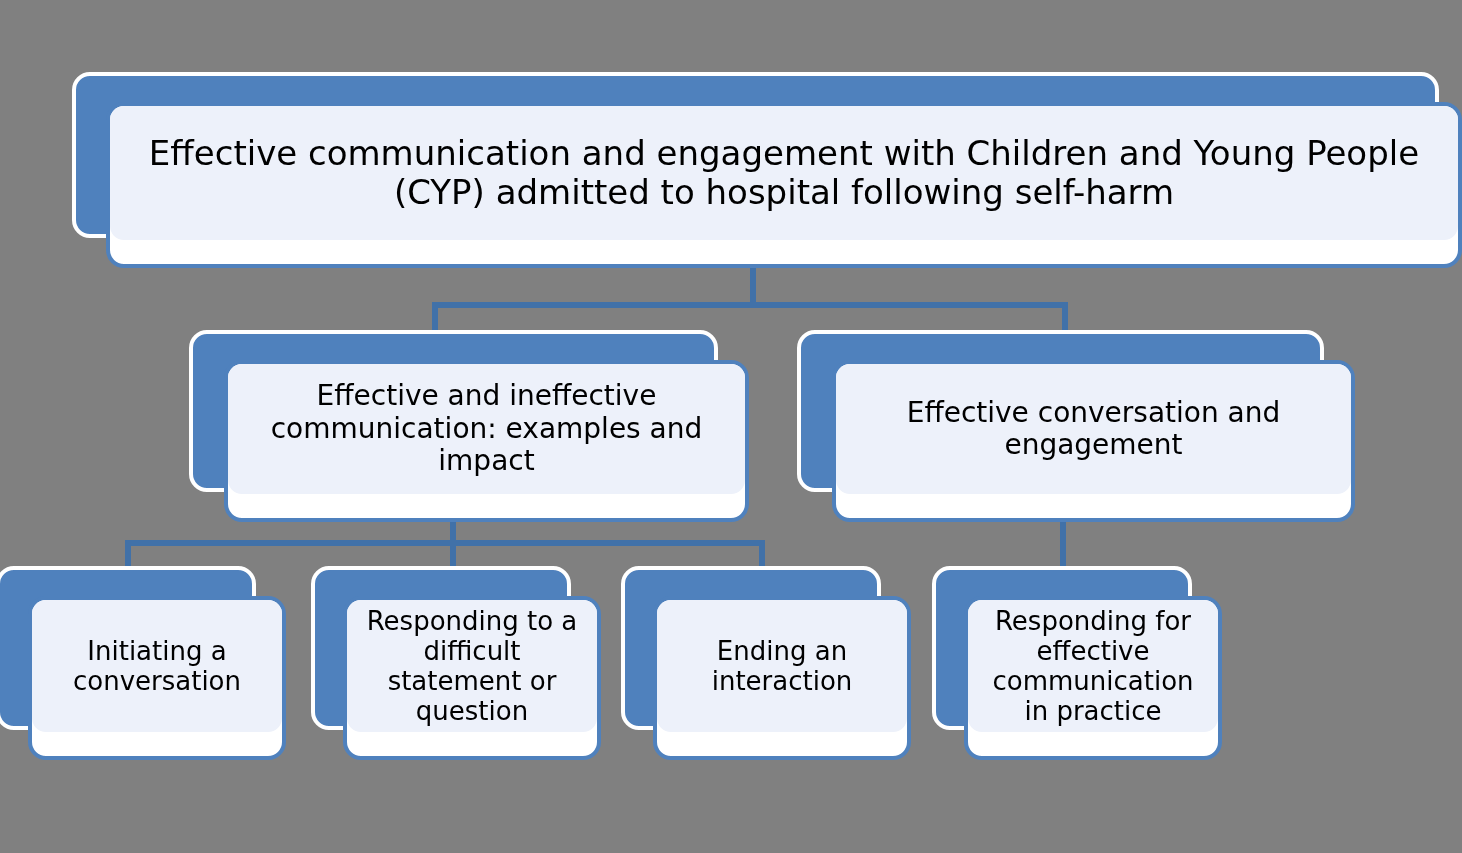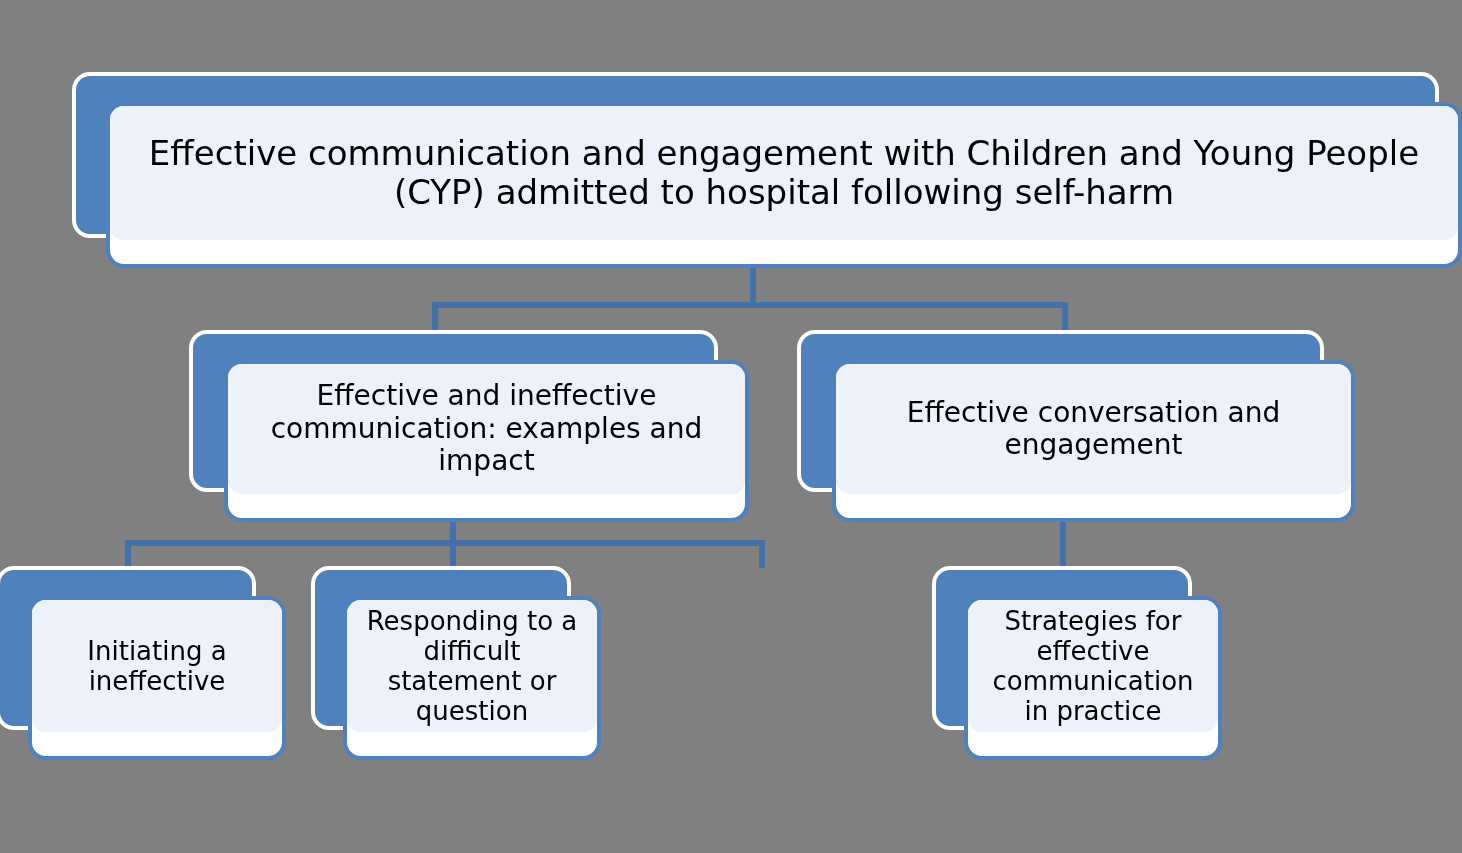--- a/index.html
+++ b/index.html
@@ -167,37 +167,45 @@
       <div class="panel">
         <div class="label">Effective conversation  and engagement</div>
       </div>
     </div>
   </div>
 
   <div class="node leaf" id="node-l3a">
     <div class="back"></div>
     <div class="front">
       <div class="panel">
-        <div class="label">Initiating a ineffective</div>
+        <div class="label">Initiating a conversation</div>
       </div>
     </div>
   </div>
 
   <div class="node leaf" id="node-l3b">
     <div class="back"></div>
     <div class="front">
       <div class="panel">
         <div class="label">Responding to a difficult statement or question</div>
       </div>
     </div>
   </div>
 
+  <div class="node leaf" id="node-l3c">
+    <div class="back"></div>
+    <div class="front">
+      <div class="panel">
+        <div class="label">Ending an interaction</div>
+      </div>
+    </div>
+  </div>
 
   <div class="node leaf" id="node-l3d">
     <div class="back"></div>
     <div class="front">
       <div class="panel">
-        <div class="label">Strategies for effective communication in practice</div>
+        <div class="label">Responding for effective communication in practice</div>
       </div>
     </div>
   </div>
 
 </div>
 
 </body></html>

